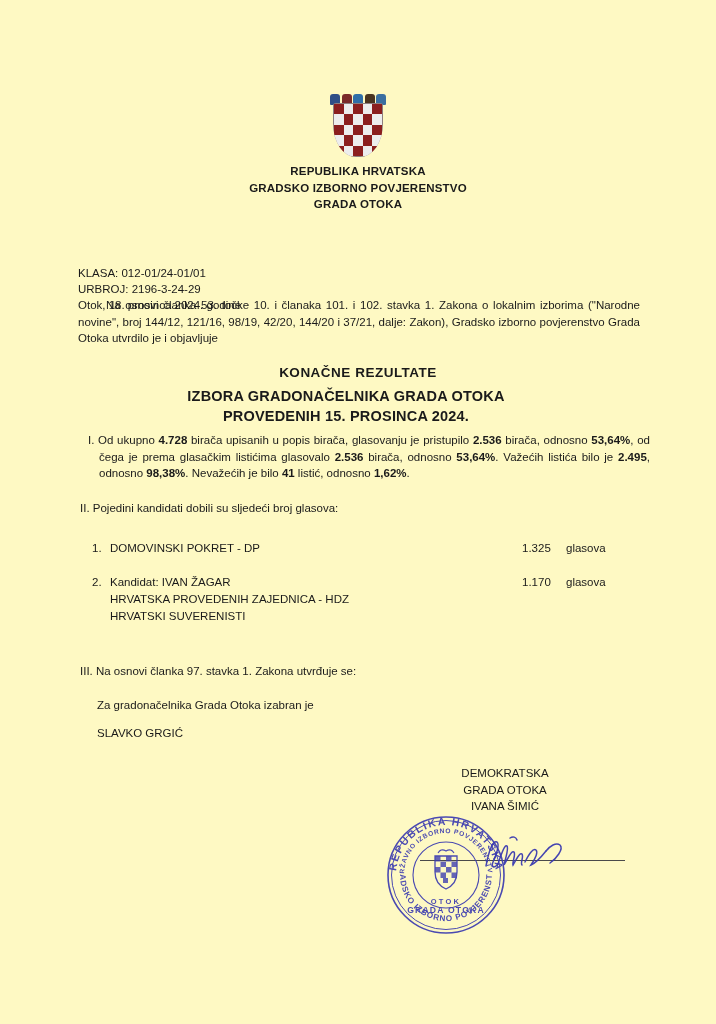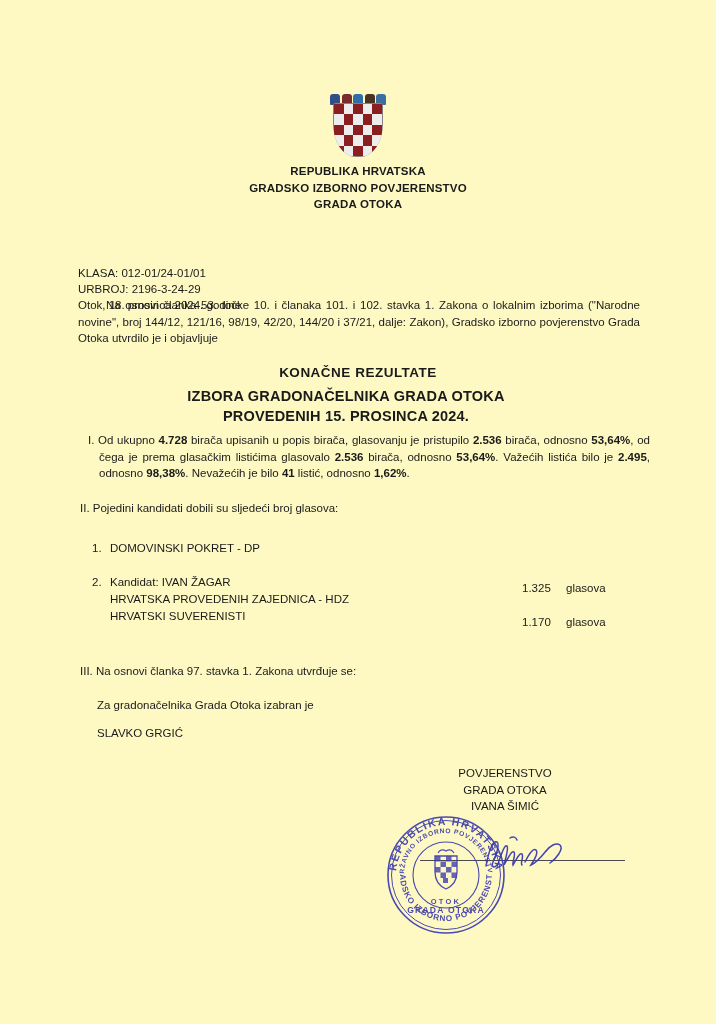--- a/index.html
+++ b/index.html
@@ -190,21 +190,20 @@
   .cand-votes {
     position: absolute;
     right: 0;
     top: 0;
     width: 118px;
     text-align: left;
   }
   .cand-votes .num {
     display: inline-block;
     width: 44px;
-    margin-top: 40px;
   }
 
   
   .sec-iii {
     position: absolute;
     top: 663px;
     left: 80px;
     font-size: 11.5px;
     line-height: 16.5px;
   }
@@ -354,21 +353,21 @@
         </div>
         <div class="cand-votes"><span class="num">1.170</span><span>glasova</span></div>
       </div>
     </div>
 
   <div class="sec-iii">III. Na osnovi članka 97. stavka 1. Zakona utvrđuje se:</div>
   <div class="sec-iii-ind">Za gradonačelnika Grada Otoka izabran je</div>
   <div class="elected">SLAVKO GRGIĆ</div>
 
   <div class="sig">
-    <div>POVJERENSTVO</div>
+    <div>DEMOKRATSKA</div>
     <div>GRADA OTOKA</div>
     <div>IVANA ŠIMIĆ</div>
   </div>
 
   <div class="sig-line"></div>
 
   <div class="stamp">
     <svg viewBox="0 0 126 126" xmlns="http://www.w3.org/2000/svg" aria-hidden="true">
       <defs>
         <path id="arcOuter" d="M 13,63 A 50,50 0 0 1 113,63"></path>

